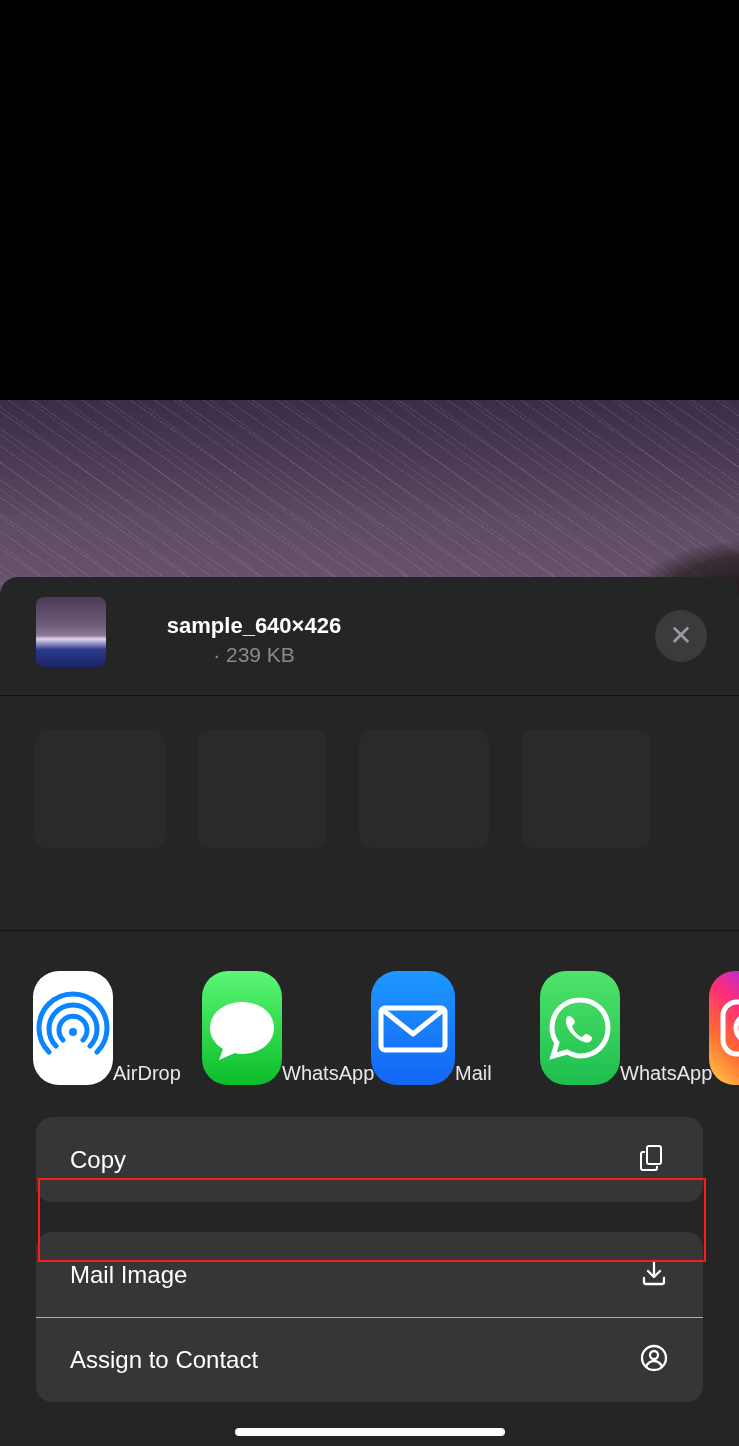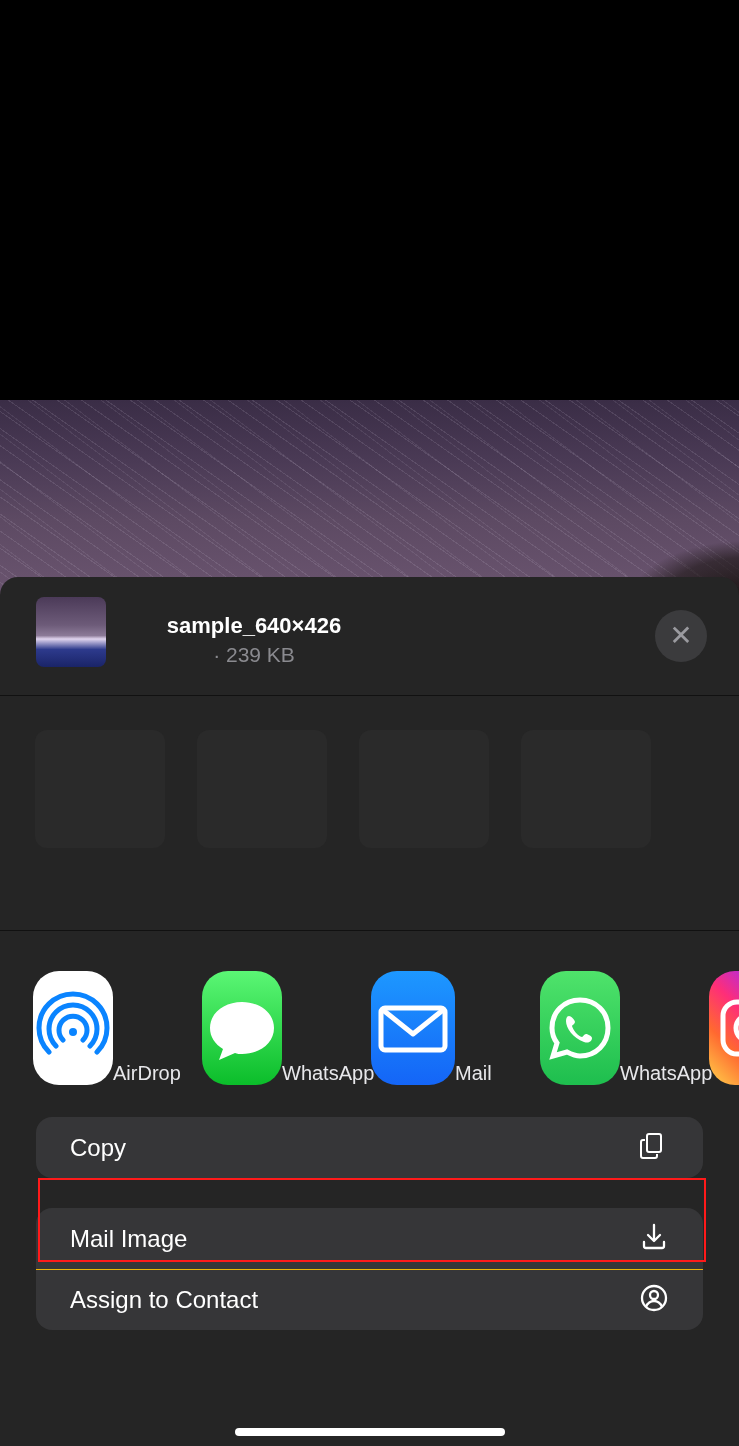--- a/index.html
+++ b/index.html
@@ -141,21 +141,21 @@
 
   .actions {
     padding: 32px 36px 0 36px;
   }
   .action-group {
     background: #363638;
     border-radius: 16px;
     overflow: hidden;
   }
   .action {
-    height: 61px;
+    height: 85px;
     display: flex;
     align-items: center;
     justify-content: space-between;
     padding: 0 34px;
     cursor: pointer;
   }
   .action + .action { border-top: 1px solid #eab308; }
   .action-label { font-size: 24px; color: #fff; }
   .action-icon { color: #fff; }
 

